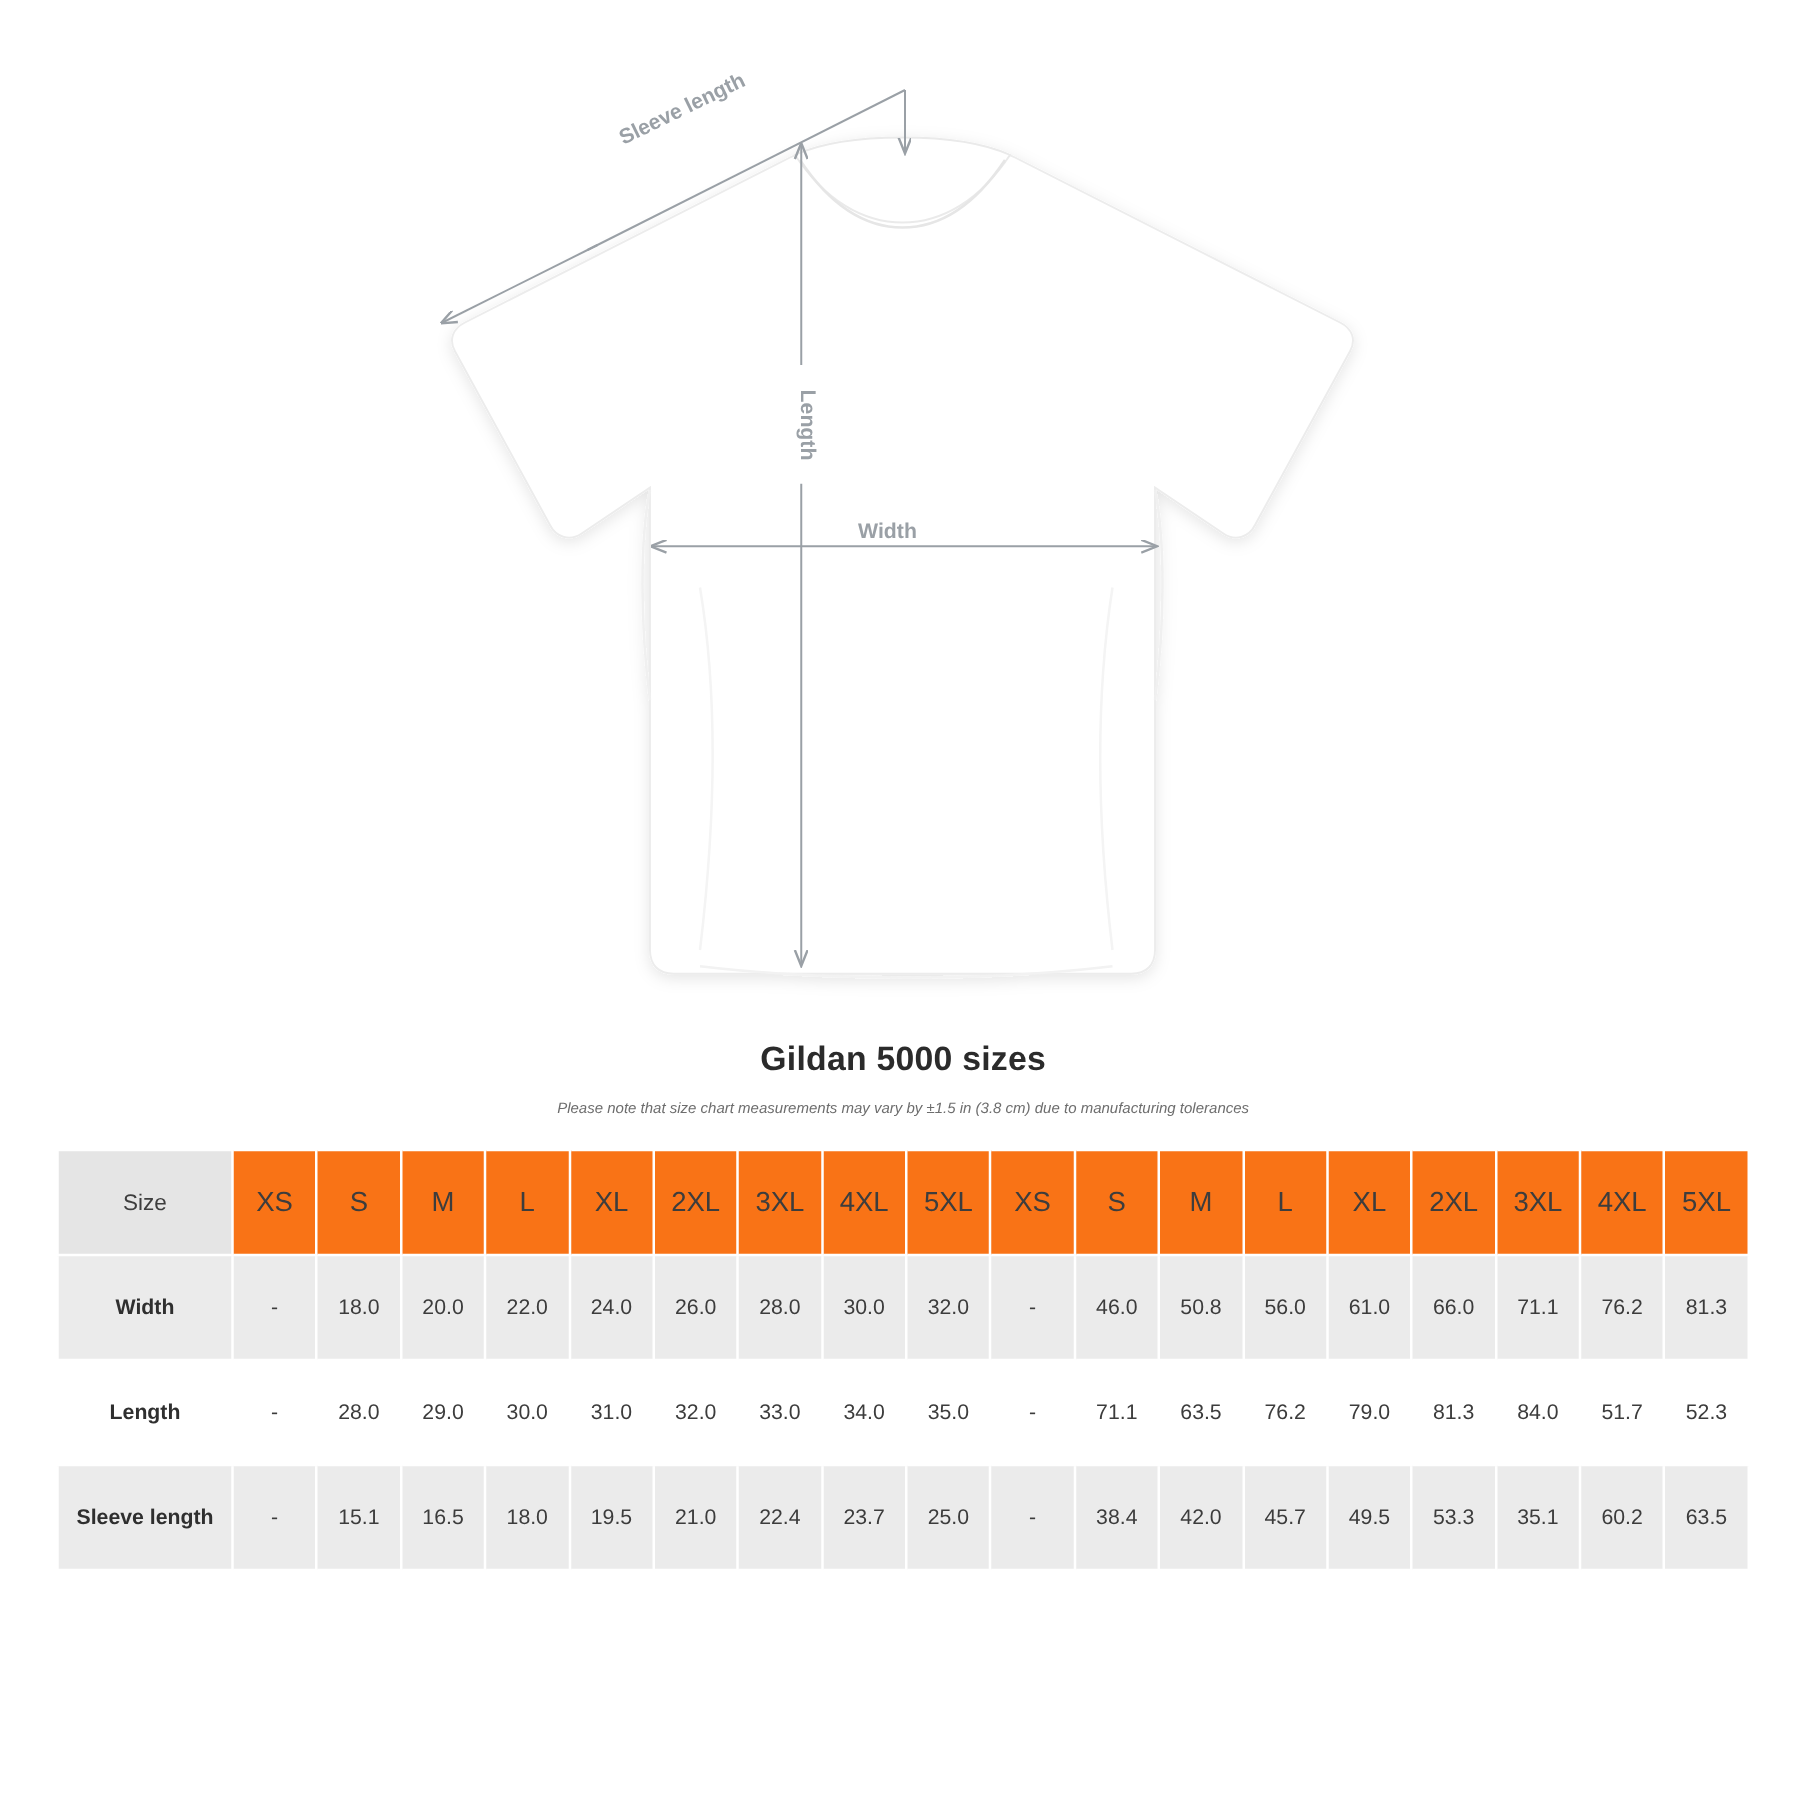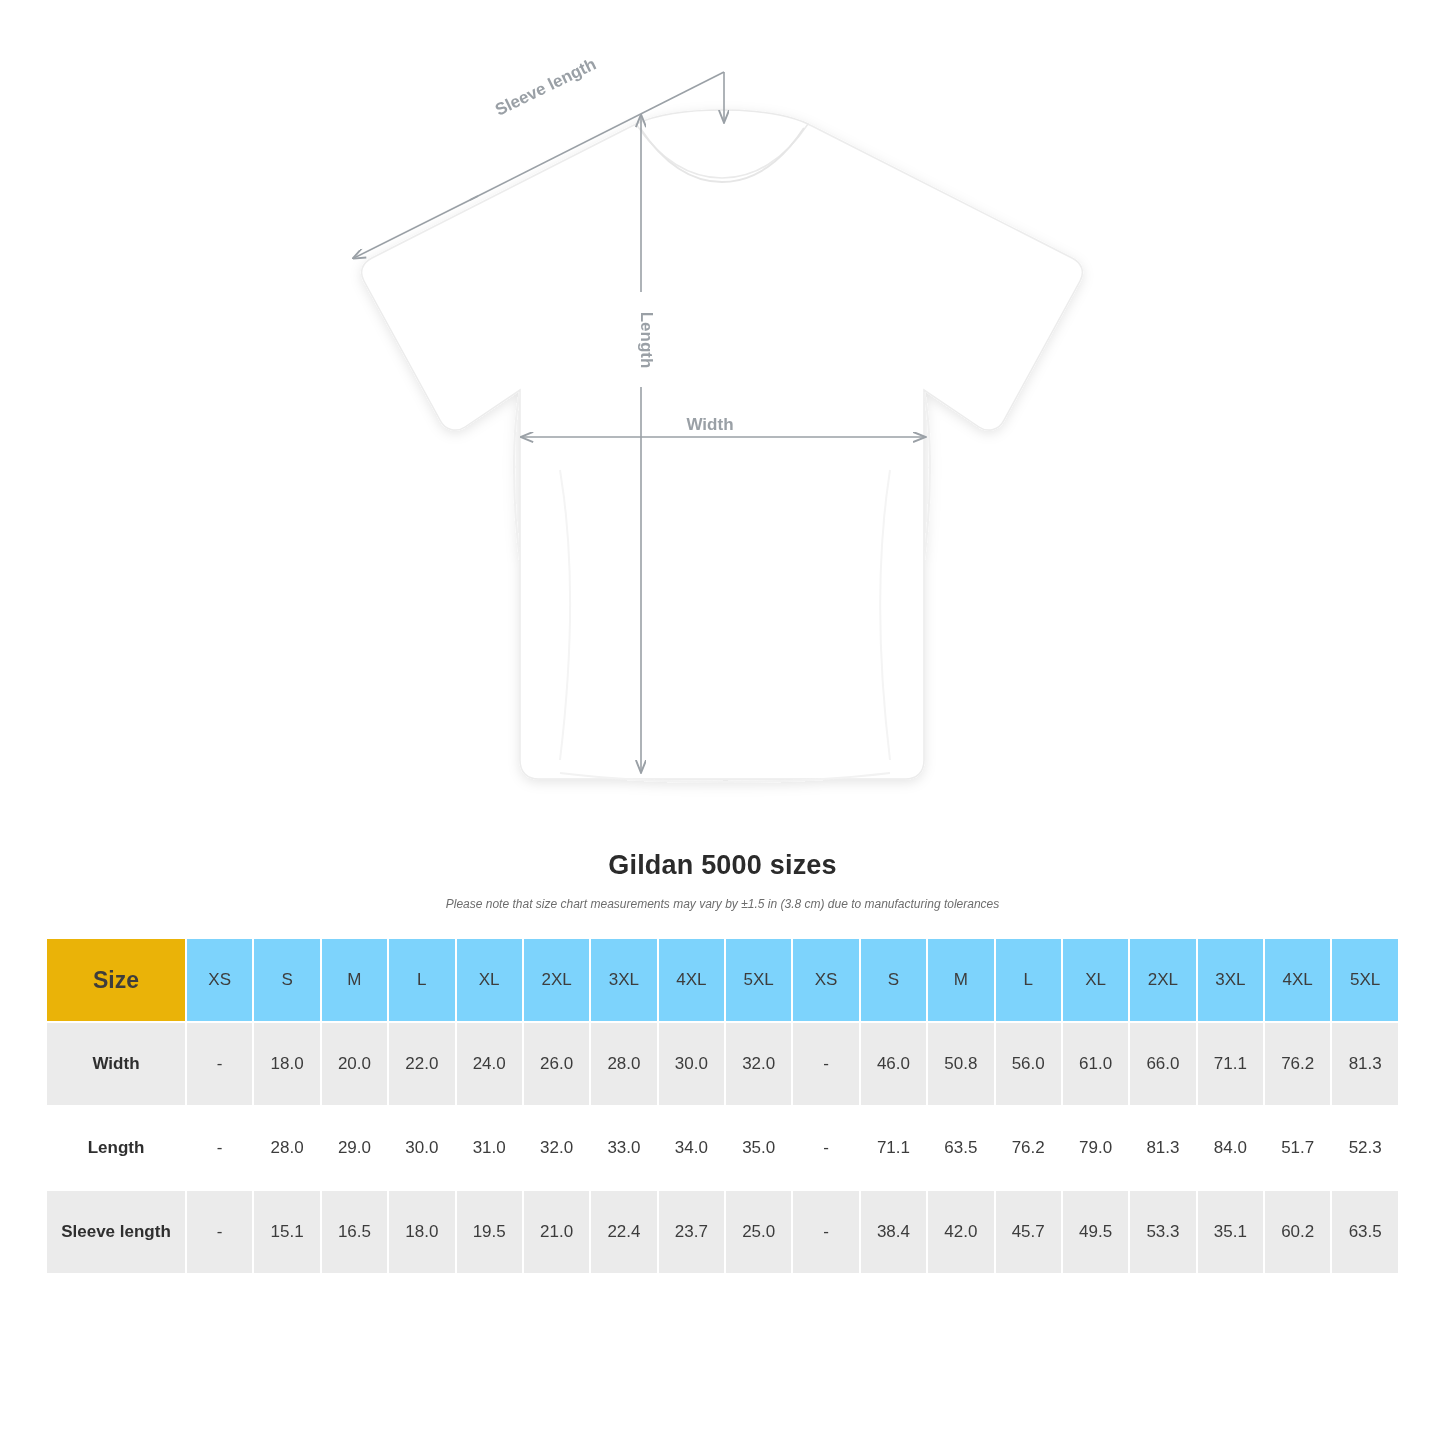--- a/index.html
+++ b/index.html
@@ -26,21 +26,21 @@
     width: 1445px;
     height: 830px;
   }
   .illustration svg {
     display: block;
   }
 
   
   .title-block {
     text-align: center;
-    margin-top: 20px;
+    margin-top: 2px;
   }
   .chart-title {
     font-size: 27px;
     font-weight: bold;
     color: #2b2b2b;
     letter-spacing: 0.2px;
   }
   .chart-note {
     font-size: 12px;
     font-style: italic;
@@ -83,30 +83,30 @@
     font-style: italic;
     color: #7b7b7b;
     margin-top: 9px;
   }
   .corner-cell {
     background: #ebebeb;
   }
 
   
   tr.size-row td {
-    background: #7dd3fc;
+    background: #f97316;
     height: 82px;
-    font-size: 17px;
+    font-size: 22px;
     font-weight: normal;
     color: #3d3d3d;
   }
   tr.size-row td.rowlabel {
-    background: #eab308;
-    font-weight: bold;
-    font-size: 23px;
+    background: #e5e5e5;
+    font-weight: normal;
+    font-size: 18px;
   }
 
   
   tr.data-row.shaded td { background: #ebebeb; }
   tr.data-row.plain td { background: #ffffff; }
   tr.data-row td {
     height: 82px;
     font-size: 17px;
     color: #3c3c3c;
   }

